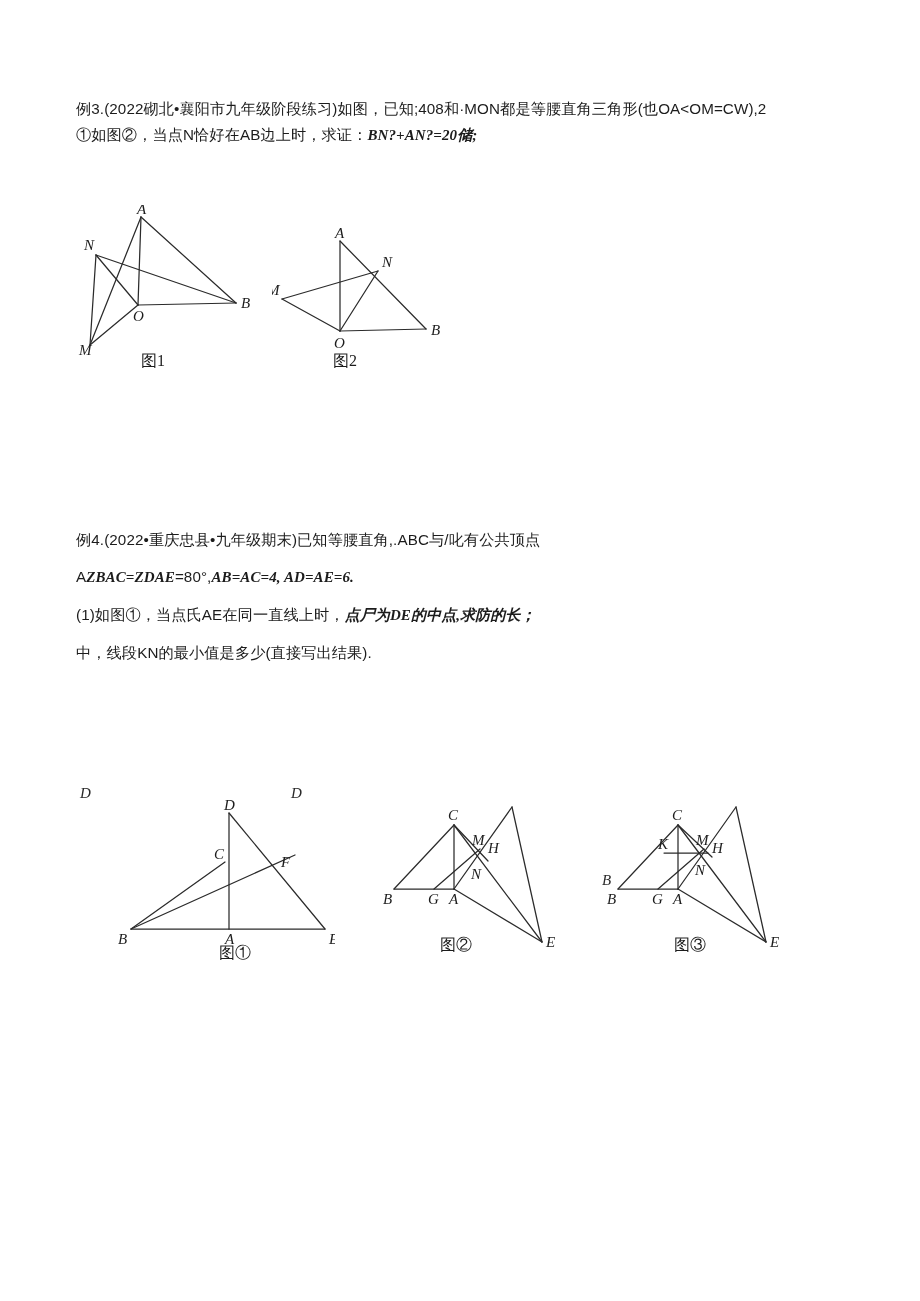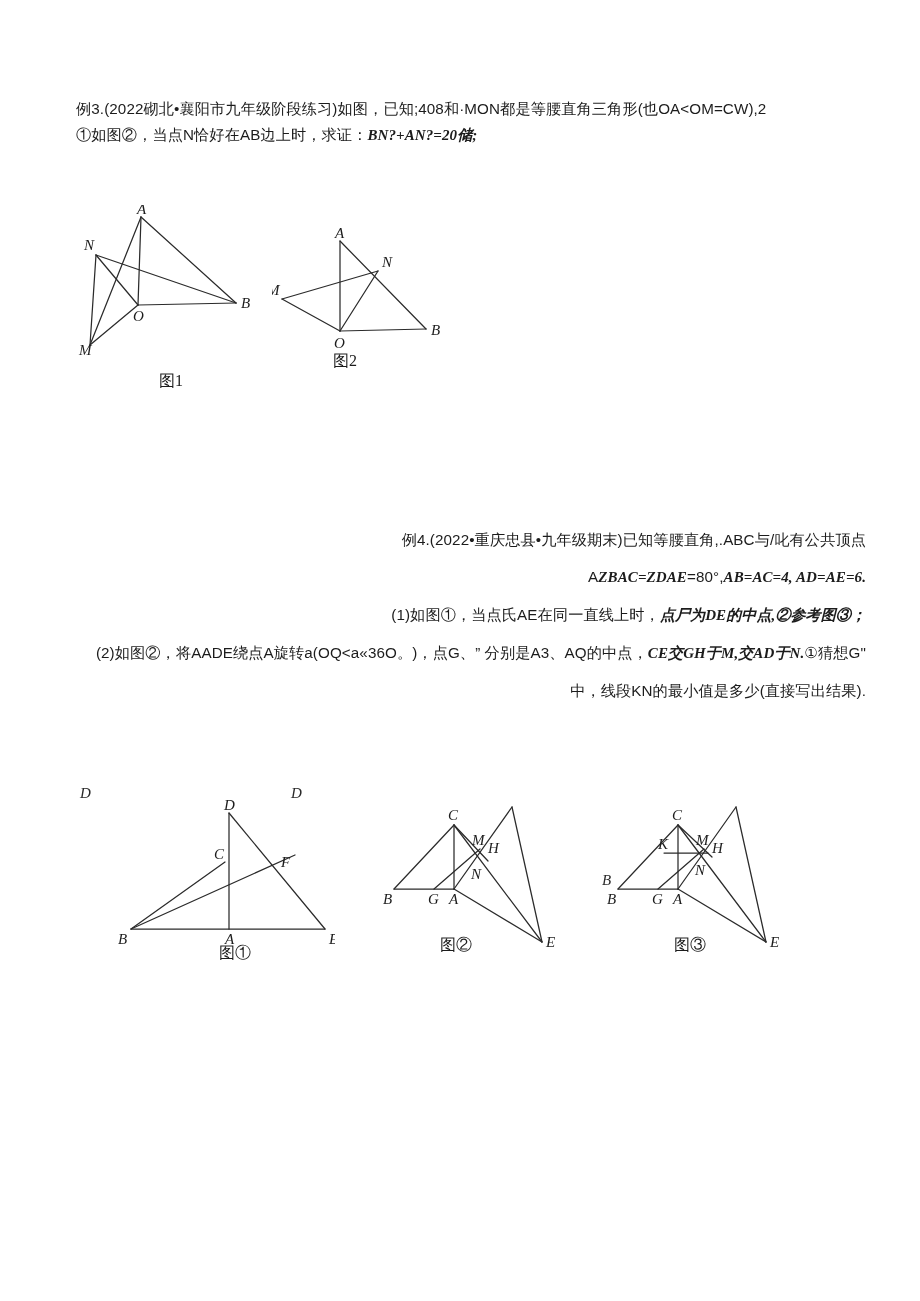--- a/index.html
+++ b/index.html
@@ -31,21 +31,21 @@
   #problem4-text { top: 521px; }
 
   .tline {
     font-size: 15.2px;
     line-height: 26px;
     letter-spacing: 0.1px;
     white-space: nowrap;
     color: #1c1c1c;
     font-family: "Liberation Sans", sans-serif;
   }
-  .tline.spaced { line-height: 37px; text-align: right; }
+  .tline.spaced { line-height: 37px; }
   .it {
     font-style: italic;
     font-family: "Liberation Serif", serif;
     font-weight: bold;
     font-size: 15px;
   }
 
   
   .figures-row {
     position: absolute;
@@ -109,21 +109,21 @@
           <path d="M60 100 L18 50"></path>
           <path d="M18 50 L12 140"></path>
           <path d="M18 50 L158 98"></path>
         </g>
         <text class="pt" x="59" y="9">A</text>
         <text class="pt" x="163" y="103">B</text>
         <text class="pt" x="1" y="150">M</text>
         <text class="pt" x="6" y="45">N</text>
         <text class="pt" x="55" y="116">O</text>
       </svg>
-      <div class="fig-caption" style="left:68px; top:146px; width:50px;margin-top:20px;">图1</div>
+      <div class="fig-caption" style="left:50px; top:146px; width:50px;">图1</div>
     </div>
 
     <div class="fig" style="left:272px; top:14px;">
       <svg width="230" height="140" viewBox="0 0 230 140">
         <g stroke="#2b2b2b" stroke-width="1.25" fill="none" stroke-linecap="round">
 
           <path d="M68 22 L154 110"></path>
           <path d="M68 22 L68 112"></path>
           <path d="M106 52 L68 112"></path>
           <path d="M106 52 L10 80"></path>
@@ -137,22 +137,21 @@
         <text class="pt" x="-5" y="76">M</text>
       </svg>
       <div class="fig-caption" style="left:48px; top:132px; width:50px;">图2</div>
     </div>
 
   </div>
 
   <div class="problem-block" id="problem4-text">
     <div class="tline spaced"><span>例4.(2022•重庆忠县•九年级期末)已知等腰直角,.ABC与/叱有公共顶点</span></div>
     <div class="tline spaced"><span>A</span><span class="it">ZBAC=ZDAE</span><span>=80°,</span><span class="it">AB=AC=4, AD=AE=6.</span></div>
-    <div class="tline spaced"><span>(1)如图①，当点氏AE在同一直线上时，</span><span class="it">点尸为DE的中点,</span><span class="it">②参考图③；</span></div>
-    <div class="tline spaced"><span>(2)如图②，将AADE绕点A旋转a(OQ&lt;a«36O。)，点G、” 分别是A3、AQ的中点，</span><span class="it">CE交GH于M,</span><span class="it">交AD于N.</span><span>①猜想G"</span></div>
+    <div class="tline spaced"><span>(1)如图①，当点氏AE在同一直线上时，</span><span class="it">点尸为DE的中点,</span><span class="it">求防的长；</span></div>
     <div class="tline spaced"><span>中，线段KN的最小值是多少(直接写出结果).</span></div>
   </div>
 
   <div class="figures-row" id="figs-bottom">
 
     <div class="stray-label" style="left:80px; top:10px;">D</div>
     <div class="stray-label" style="left:291px; top:10px;">D</div>
 
     <div class="fig" style="left:105px; top:22px;">
       <svg width="230" height="150" viewBox="0 0 230 150">

